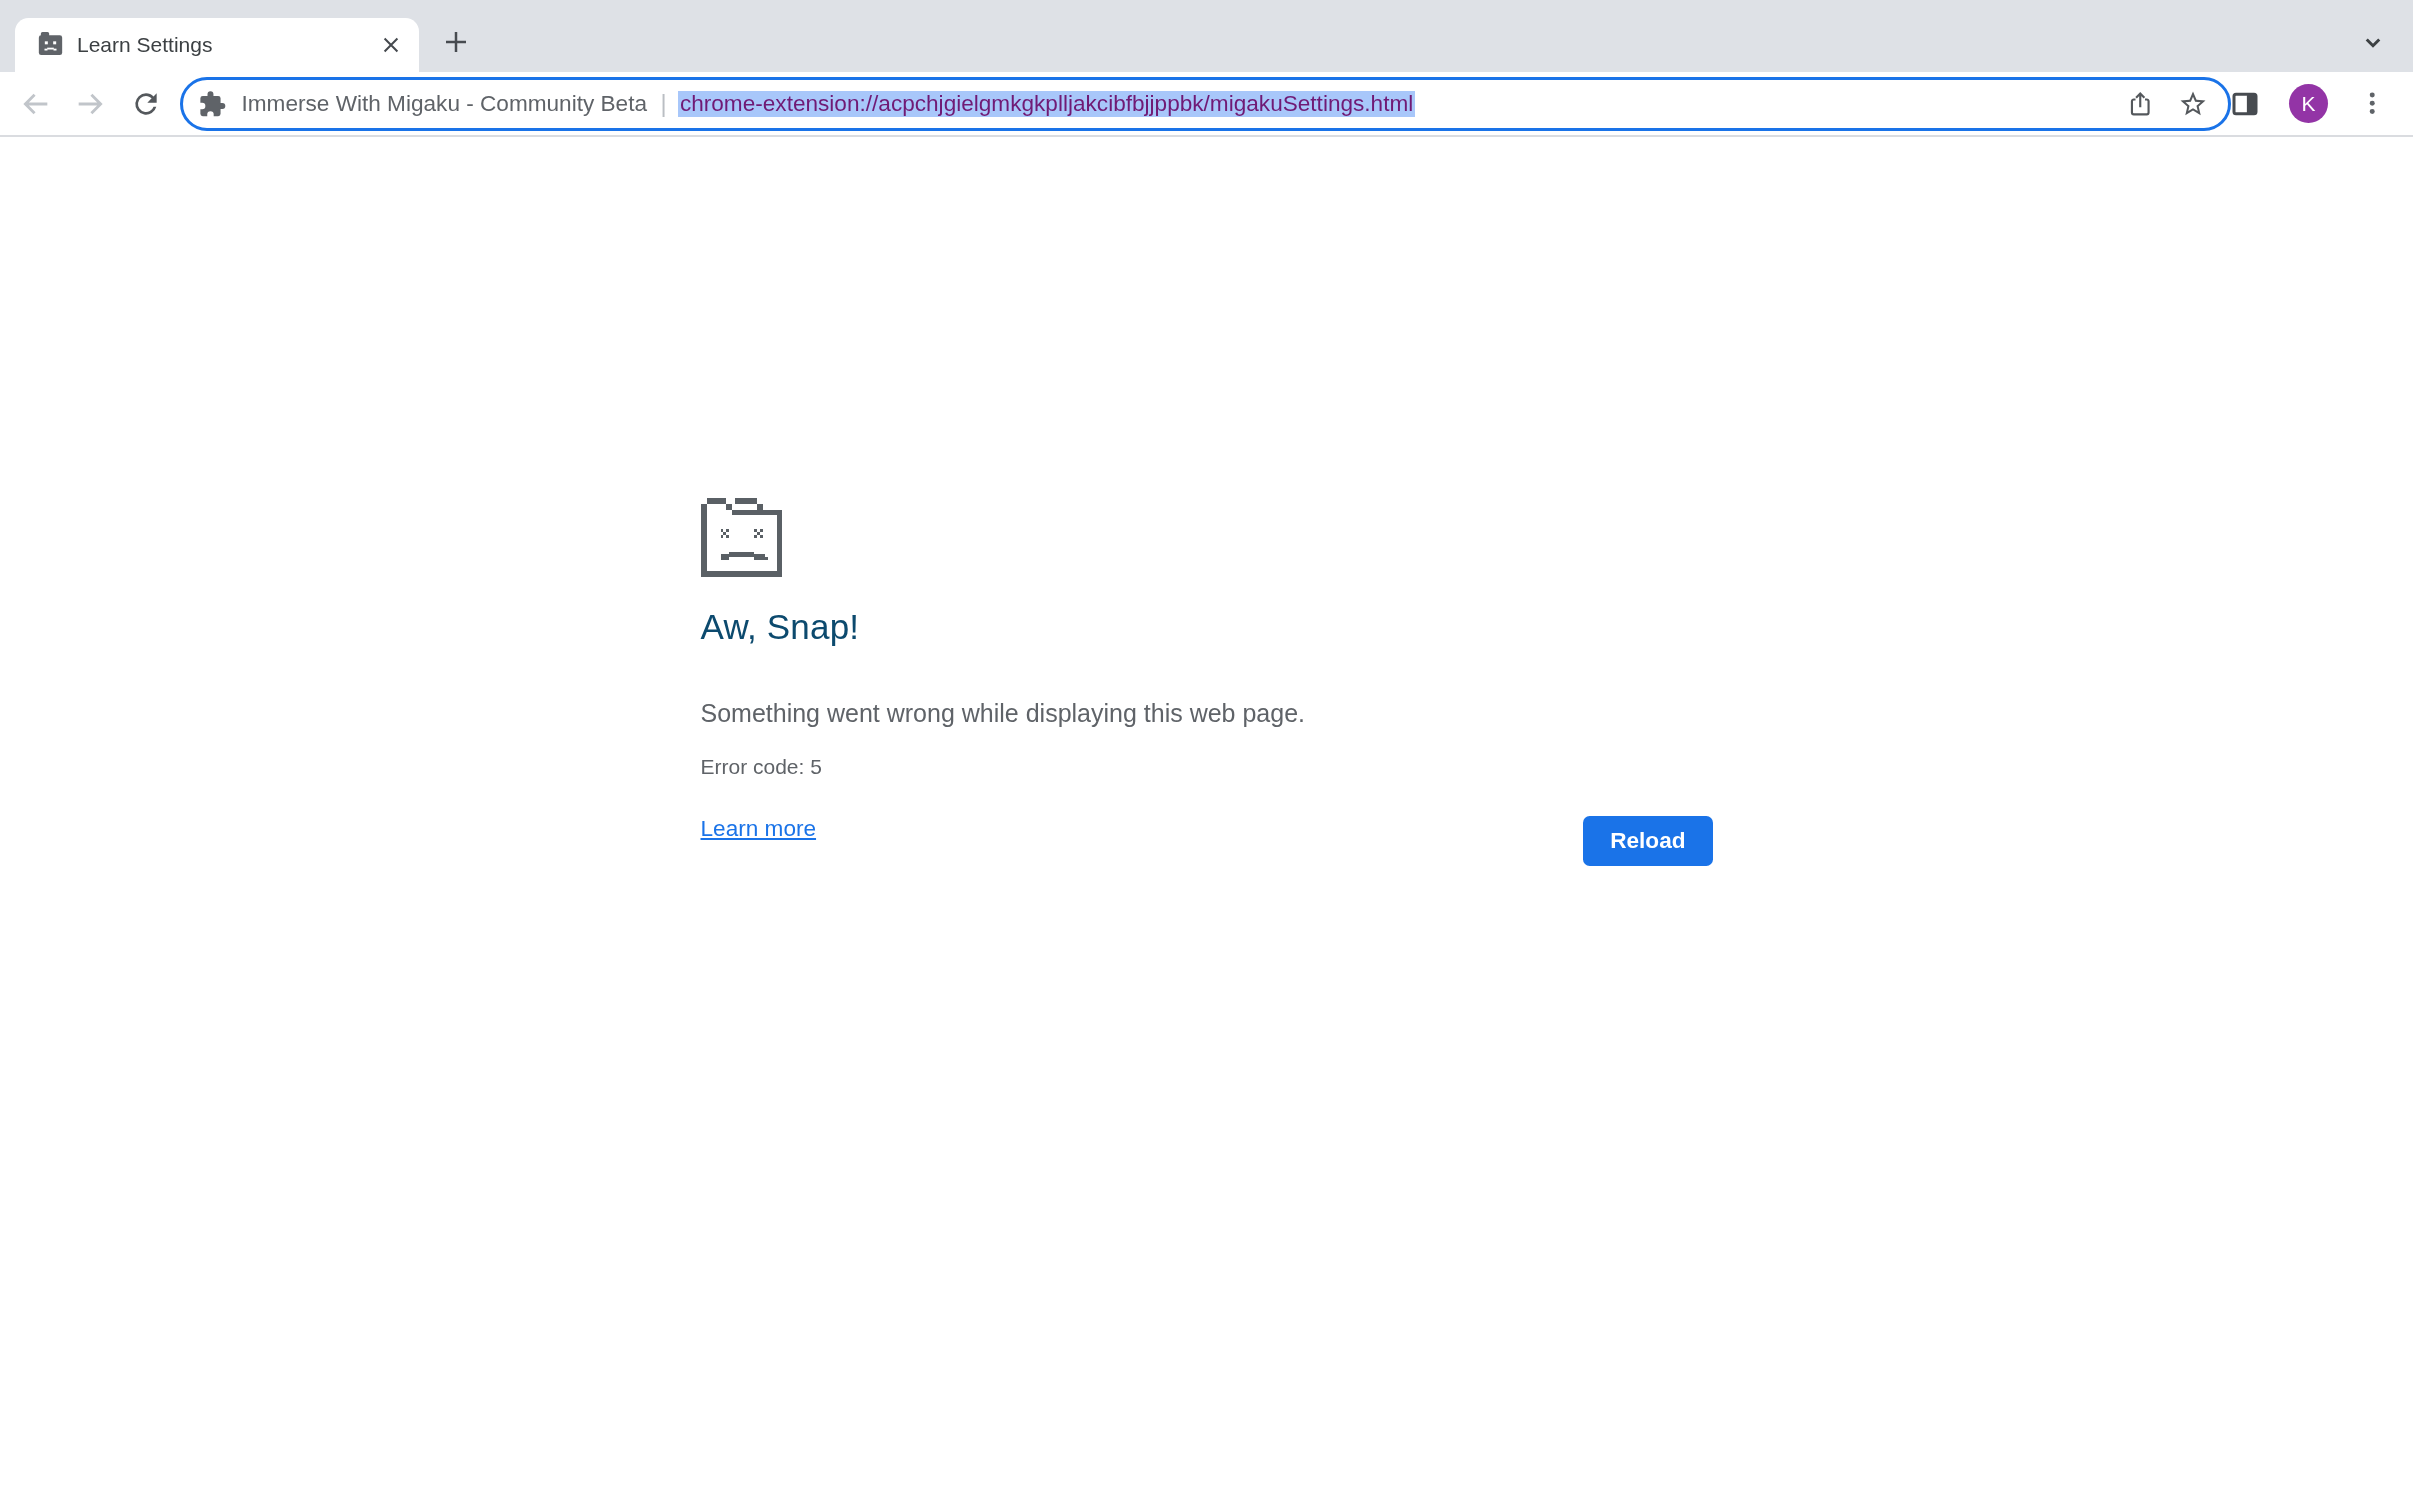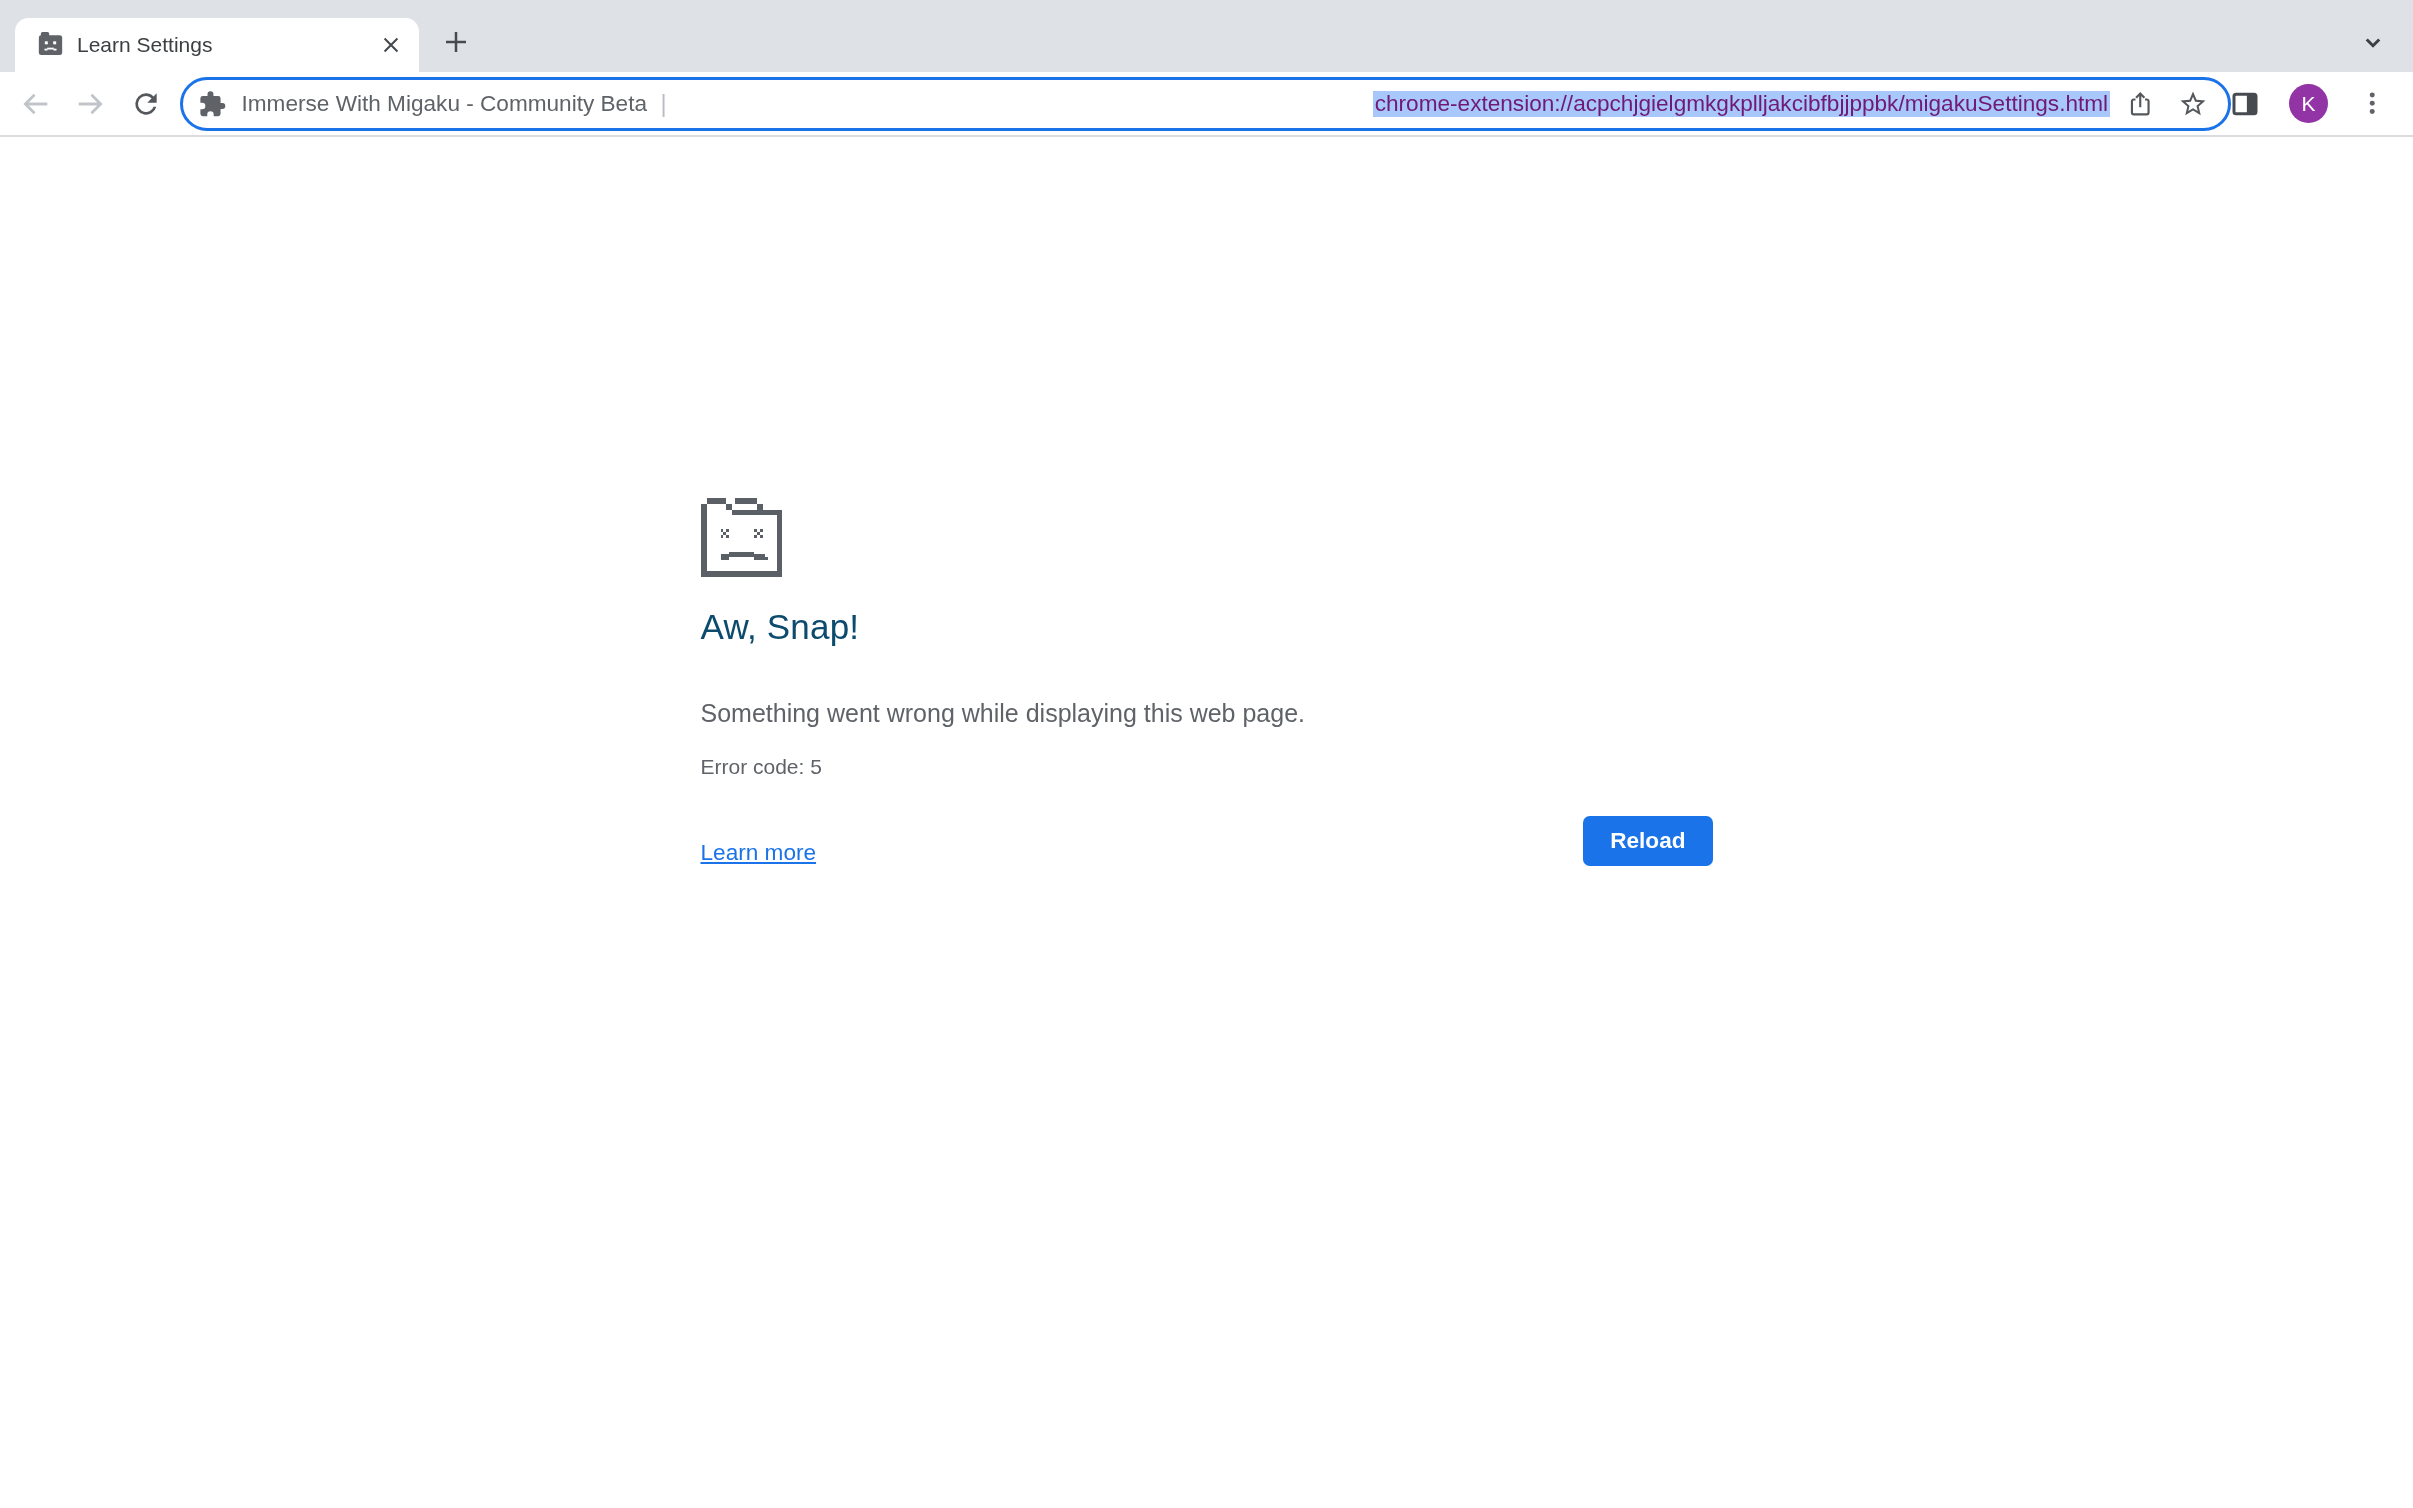--- a/index.html
+++ b/index.html
@@ -49,21 +49,21 @@
     position: absolute; top: 80px; width: 47px; height: 47px;
     display: flex; align-items: center; justify-content: center; border-radius: 50%;
   }
   .btn-back    { left: 12.6px; }
   .btn-forward { left: 66px; }
   .btn-reload  { left: 122px; }
 
   .omnibox {
     position: absolute; left: 180px; top: 77px; width: 2051px; height: 54px;
     background: #ffffff; border: 3.4px solid #1a73e8; border-radius: 27px;
-    display: flex; align-items: center; text-align: right;
+    display: flex; align-items: center;
   }
   .omnibox-ext-icon { margin-left: 15px; flex: 0 0 auto; display: flex; }
   .omnibox-ext-name {
     margin-left: 15px; font-size: 22.6px; color: #5f6368; white-space: nowrap; flex: 0 0 auto;
   }
   .omnibox-sep {
     margin: 0 11.7px 0 13.4px; font-size: 23.5px; color: #babec3; flex: 0 0 auto;
   }
   .omnibox-url {
     font-size: 22.6px; color: #701a75; white-space: nowrap;
@@ -108,21 +108,21 @@
     margin-top: 30px; font-size: 35px; font-weight: 400; color: #0c4a6e;
     letter-spacing: 0.2px;
   }
   .error-message {
     margin-top: 51px; font-size: 25px; color: #5f6368; line-height: 30px;
   }
   .error-code {
     margin-top: 27px; font-size: 21px; color: #5f6368;
   }
   .error-actions {
-    margin-top: 37px; display: flex; align-items: flex-end; justify-content: space-between;
+    margin-top: 37px; display: flex; align-items: flex-start; justify-content: space-between;
   }
   .learn-more {
     font-size: 22.6px; color: #1a73e8; text-decoration: underline; cursor: pointer;
   }
   .reload-btn {
     min-width: 122px; height: 50px; padding: 0 27px;
     background: #1a73e8; color: #ffffff; border: none; border-radius: 6.7px;
     font-family: "Liberation Sans", "DejaVu Sans", sans-serif;
     font-size: 22.6px; font-weight: bold; cursor: pointer;
   }

